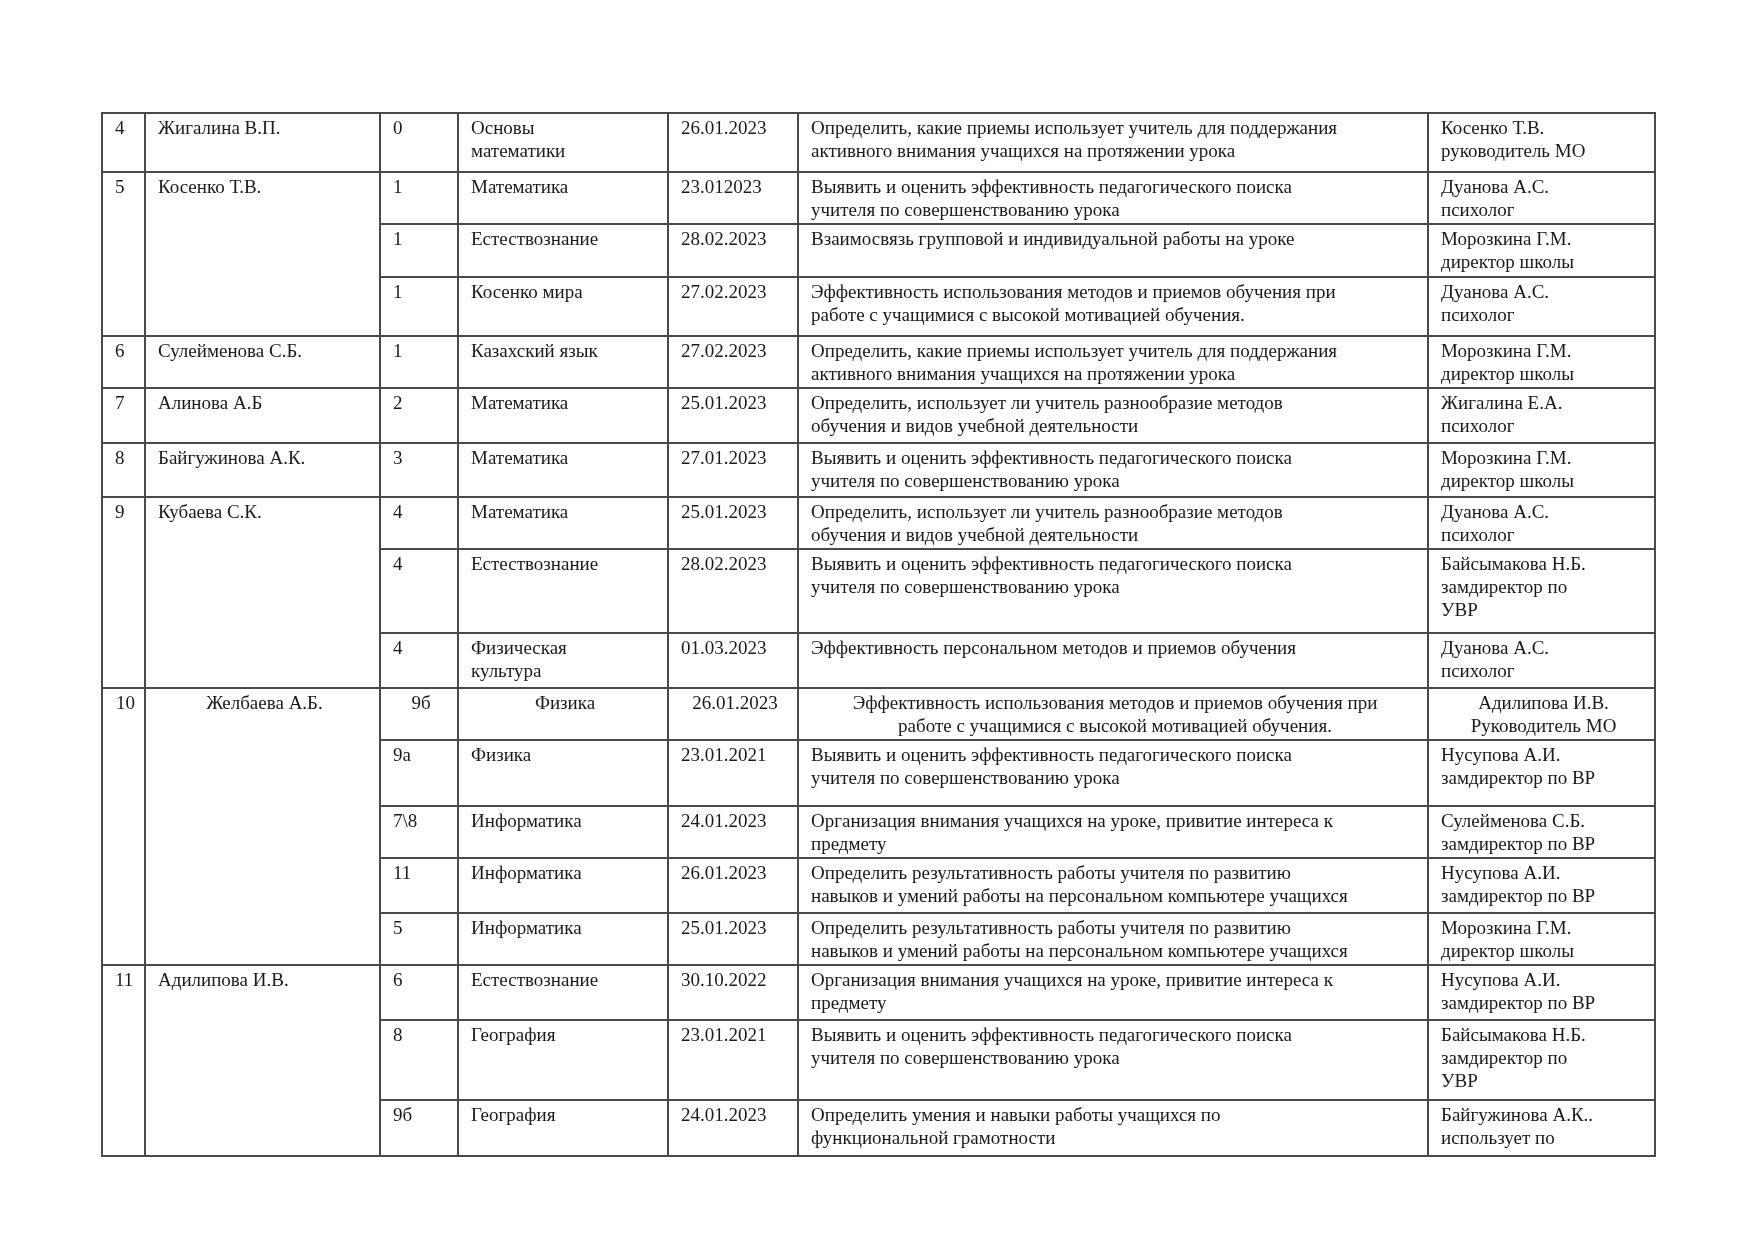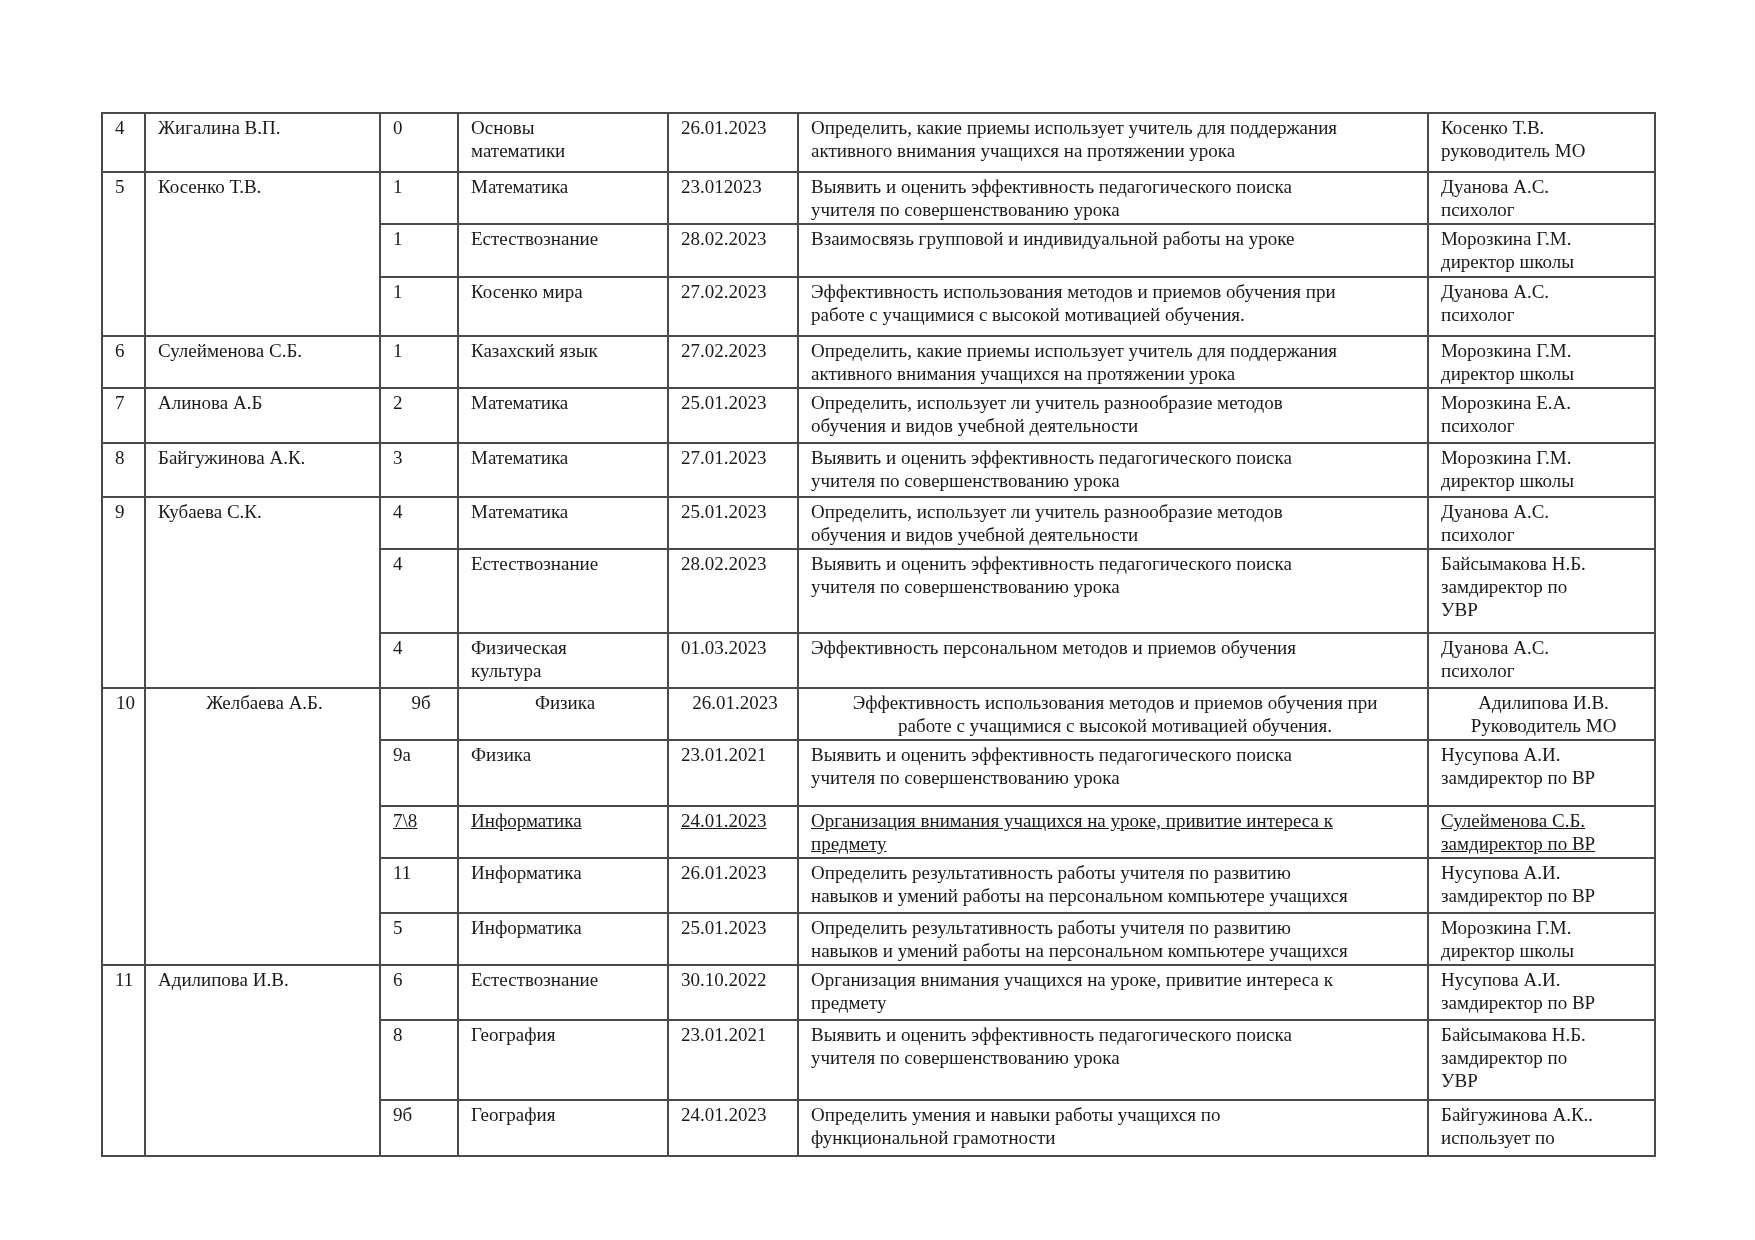--- a/index.html
+++ b/index.html
@@ -109,21 +109,21 @@
 директор школы</td>
         </tr>
         <tr style="height: 55px;">
           <td class="c-num">7</td>
           <td class="c-teacher">Алинова А.Б</td>
           <td class="c-class">2</td>
           <td class="c-subject">Математика</td>
           <td class="c-date">25.01.2023</td>
           <td class="c-purpose">Определить, использует ли учитель разнообразие методов
 обучения и видов учебной деятельности</td>
-          <td class="c-observer">Морозкина Е.А.
+          <td class="c-observer">Жигалина Е.А.
 психолог</td>
         </tr>
         <tr style="height: 54px;">
           <td class="c-num">8</td>
           <td class="c-teacher">Байгужинова А.К.</td>
           <td class="c-class">3</td>
           <td class="c-subject">Математика</td>
           <td class="c-date">27.01.2023</td>
           <td class="c-purpose">Выявить и оценить эффективность педагогического поиска
 учителя по совершенствованию урока</td>
@@ -173,21 +173,21 @@
         </tr>
         <tr style="height: 66px;">
           <td class="c-class">9а</td>
           <td class="c-subject">Физика</td>
           <td class="c-date">23.01.2021</td>
           <td class="c-purpose">Выявить и оценить эффективность педагогического поиска
 учителя по совершенствованию урока</td>
           <td class="c-observer">Нусупова А.И.
 замдиректор по ВР</td>
         </tr>
-        <tr style="height: 47px; text-decoration: underline;">
+        <tr style="height: 47px;">
           <td class="c-class">7\8</td>
           <td class="c-subject">Информатика</td>
           <td class="c-date">24.01.2023</td>
           <td class="c-purpose">Организация внимания учащихся на уроке, привитие интереса к
 предмету</td>
           <td class="c-observer">Сулейменова С.Б.
 замдиректор по ВР</td>
         </tr>
         <tr style="height: 55px;">
           <td class="c-class">11</td>

